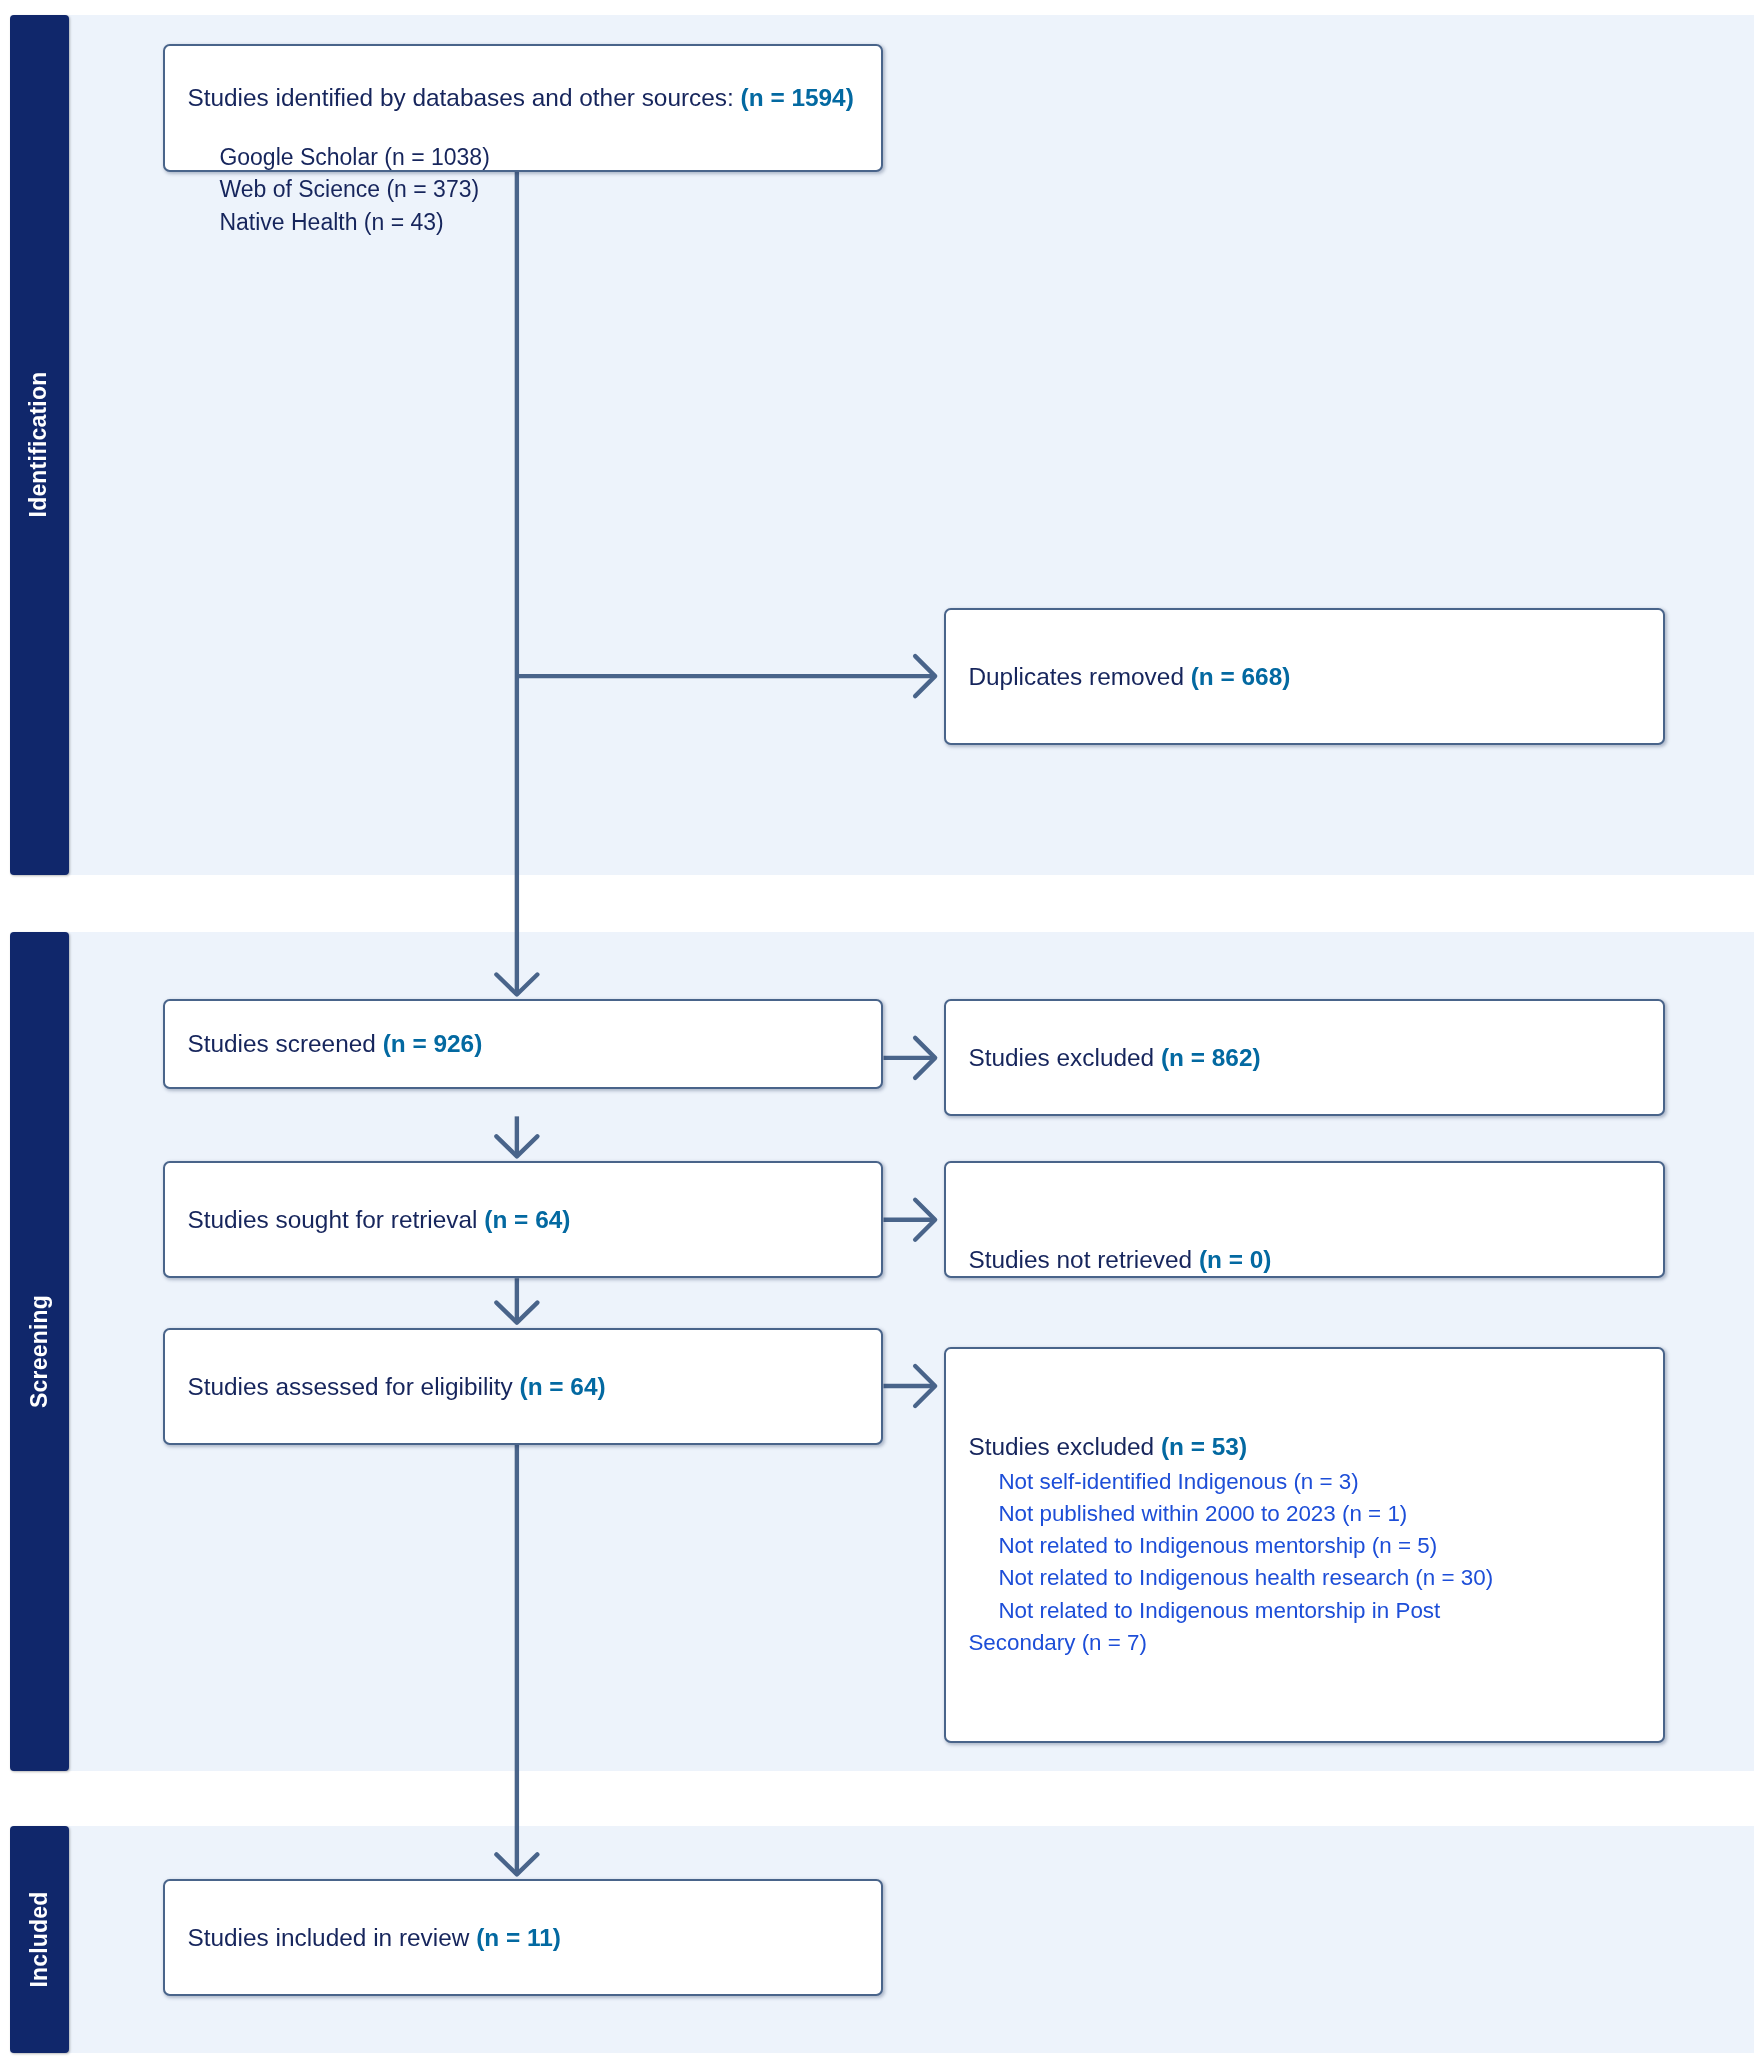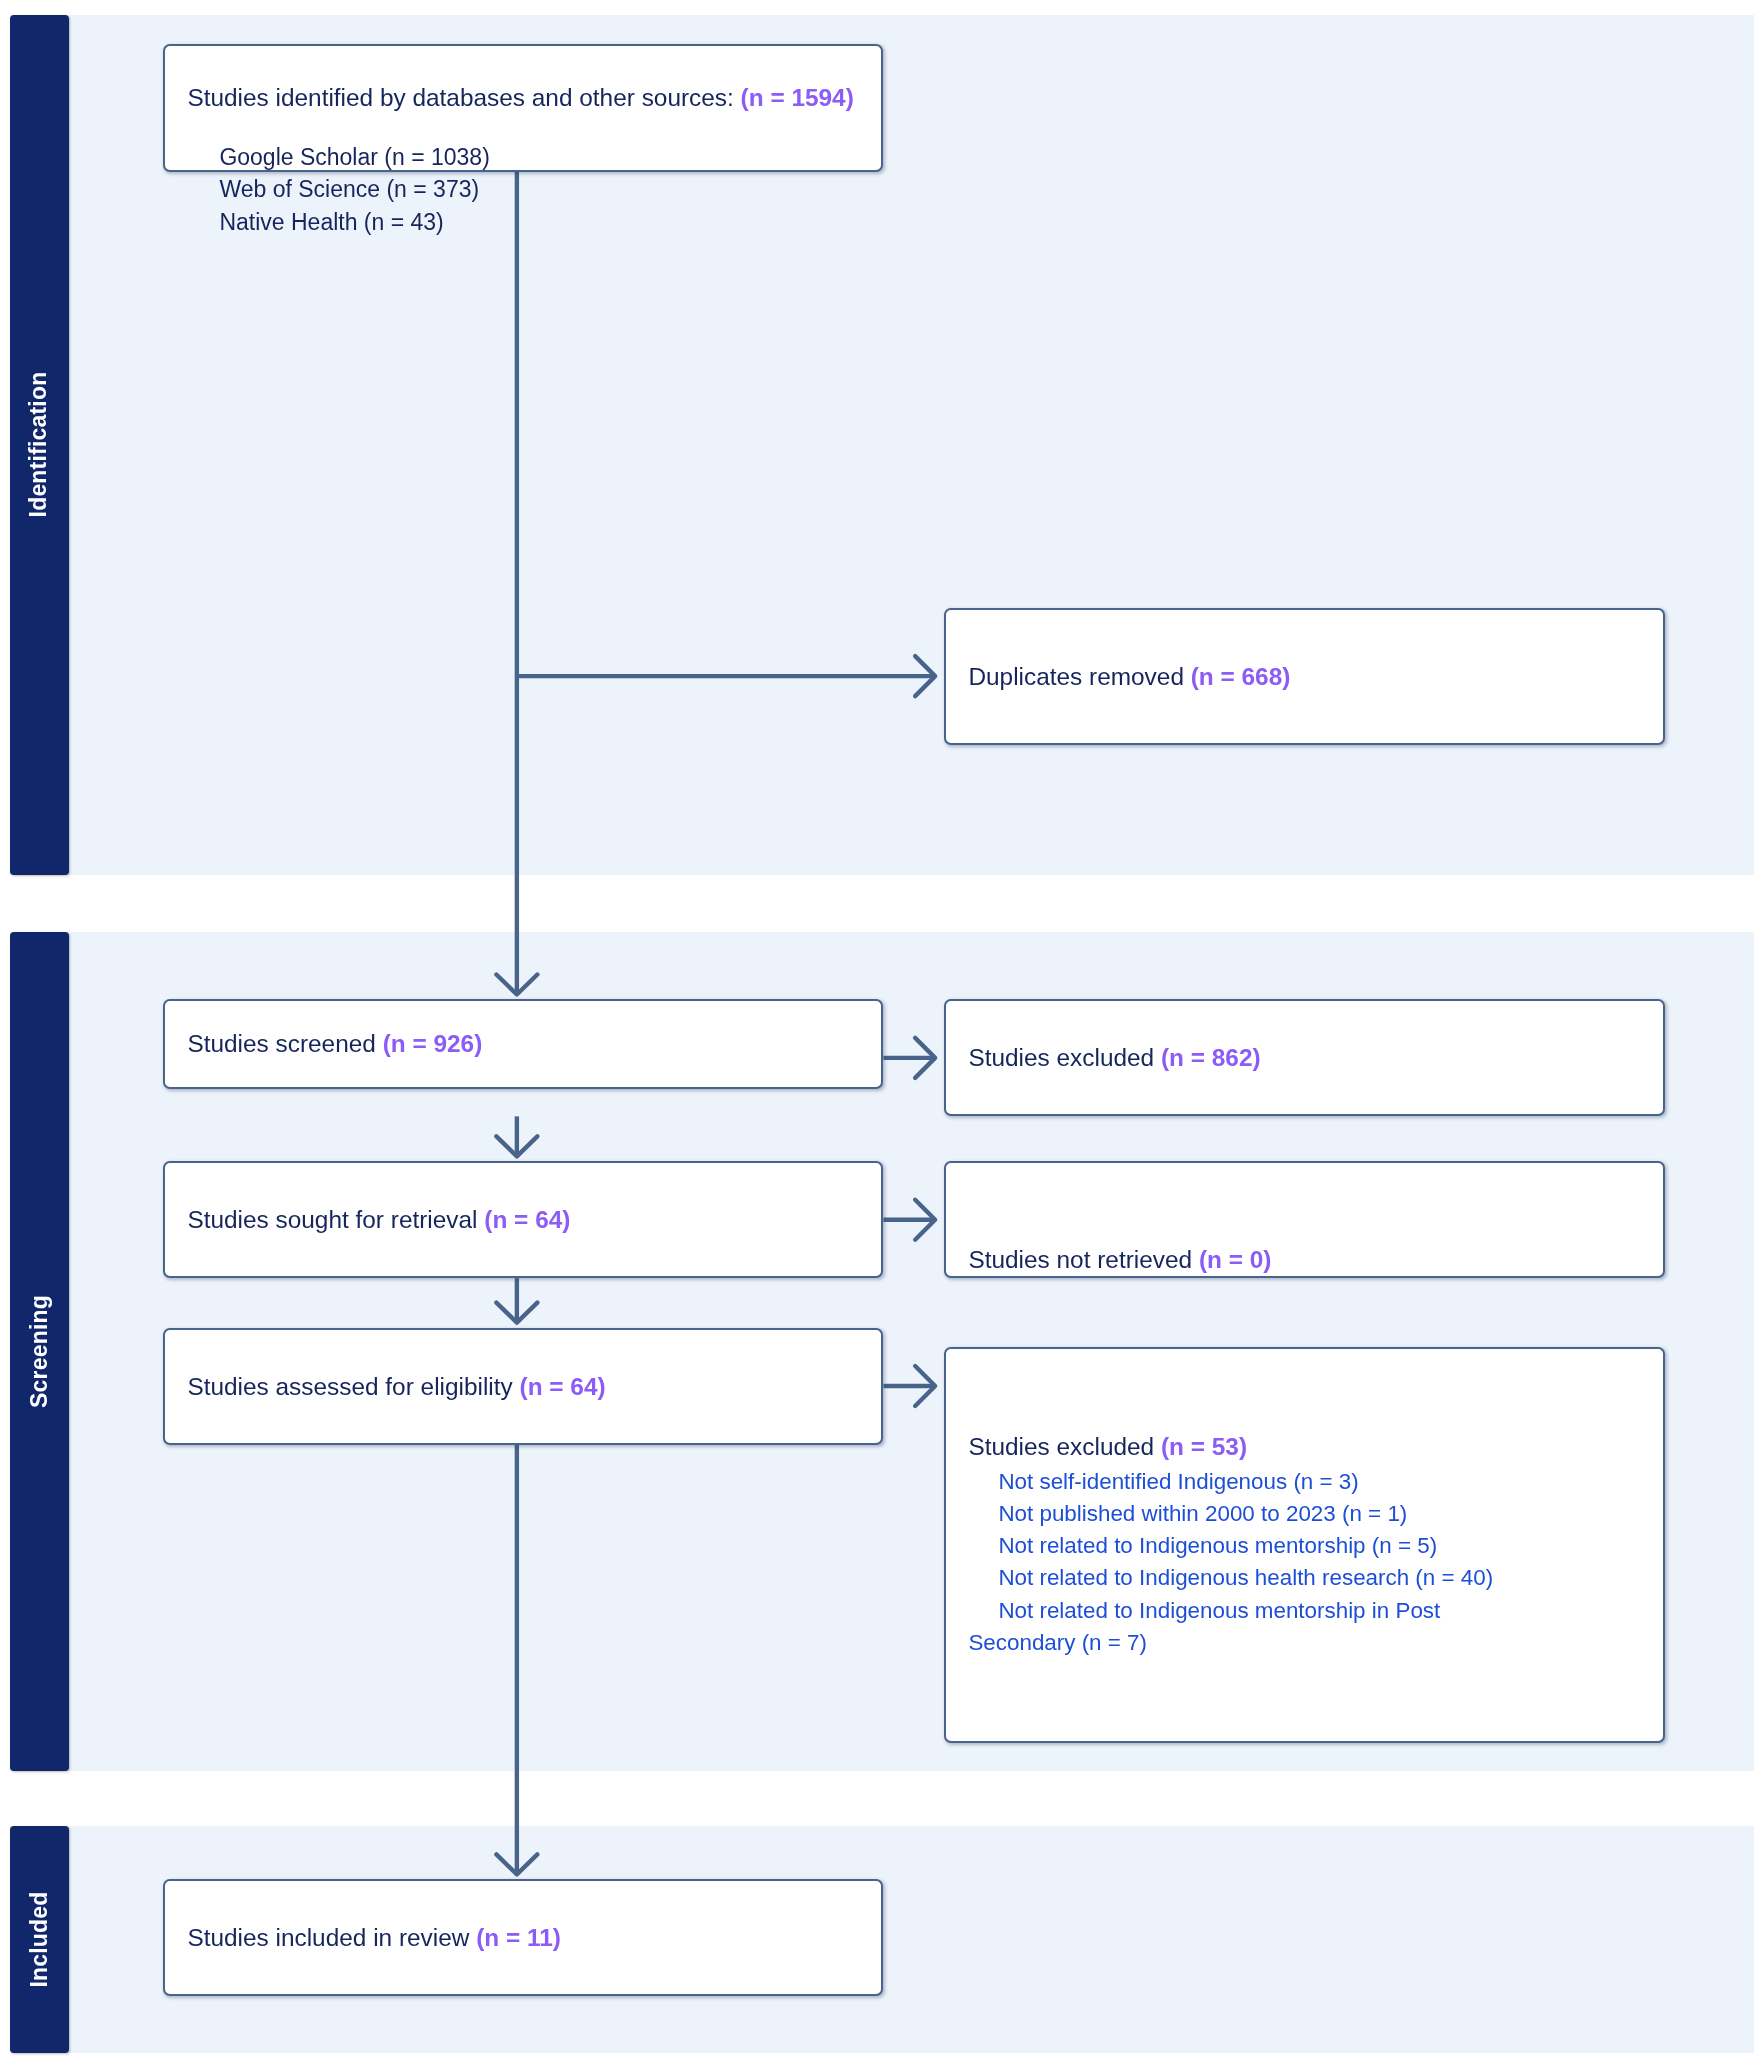--- a/index.html
+++ b/index.html
@@ -40,21 +40,21 @@
     border:2.4px solid #49648A;border-radius:6.8px;
     box-shadow:1.5px 1.5px 3.4px rgba(30,50,90,.30);
     box-sizing:border-box;
     display:flex;flex-direction:column;justify-content:center;
   }
   .box .inner{padding:0 22.4px;}
   .txt{
     color:#16255C;font-size:24.4px;line-height:1.30;
     font-weight:normal;
   }
-  .n{color:#8b5cf6;font-weight:bold;}
+  .n{color:#0369a1;font-weight:bold;}
 
   .sub-list{margin-top:27px;}
   .sub-list .sub-line{
     color:#16255C;font-size:23px;line-height:1.42;
     padding-left:32px;white-space:nowrap;
   }
 
   .reason-list{margin-top:2.9px;}
   .reason-list .r-line{
     color:#1d4ed8;font-size:22.4px;line-height:1.44;
@@ -202,21 +202,21 @@
   <div class="box" id="box-excluded-elig">
     <div class="inner">
       <div class="txt">
         <span>Studies excluded</span>
         <span class="n">(n = 53)</span>
       </div>
       <div class="reason-list">
         <div class="r-line">Not self-identified Indigenous (n = 3)</div>
         <div class="r-line">Not published within 2000 to 2023 (n = 1)</div>
         <div class="r-line">Not related to Indigenous mentorship (n = 5)</div>
-        <div class="r-line">Not related to Indigenous health research (n = 40)</div>
+        <div class="r-line">Not related to Indigenous health research (n = 30)</div>
         <div class="r-line">Not related to Indigenous mentorship in Post</div>
         <div class="r-line nohang">Secondary (n = 7)</div>
       </div>
     </div>
   </div>
 
   <div class="box" id="box-included">
     <div class="inner">
       <div class="txt">
         <span>Studies included in review</span>

